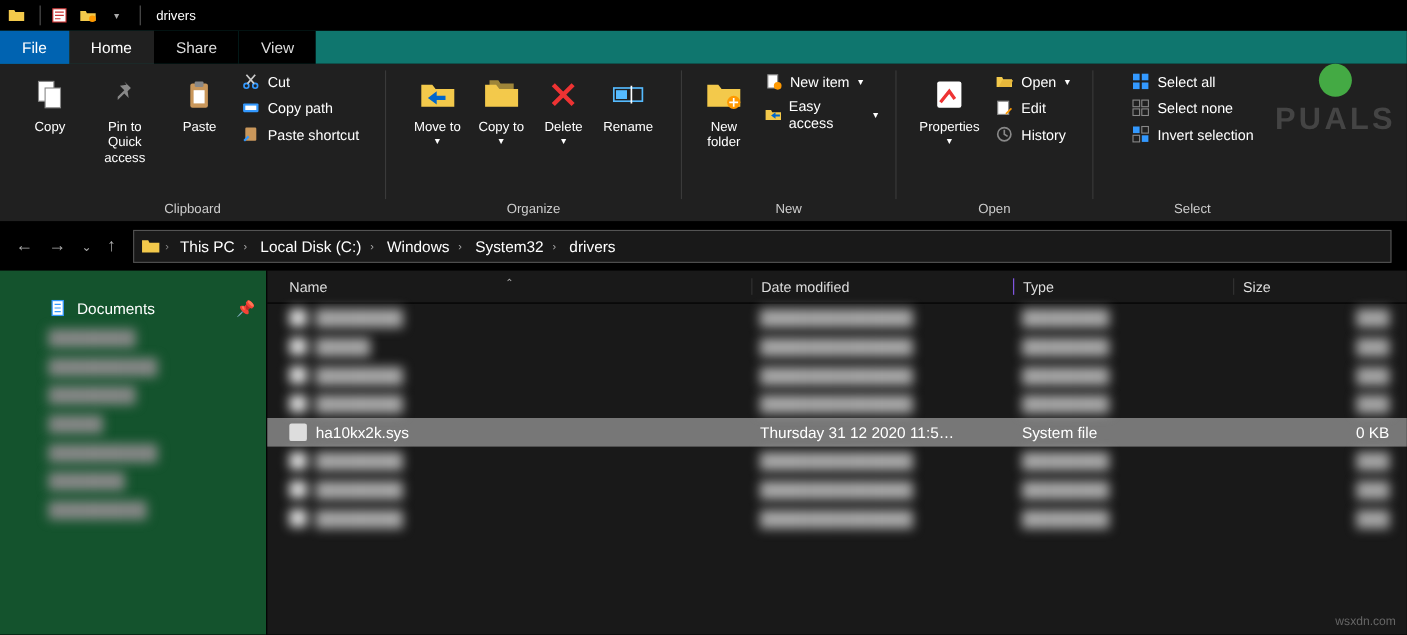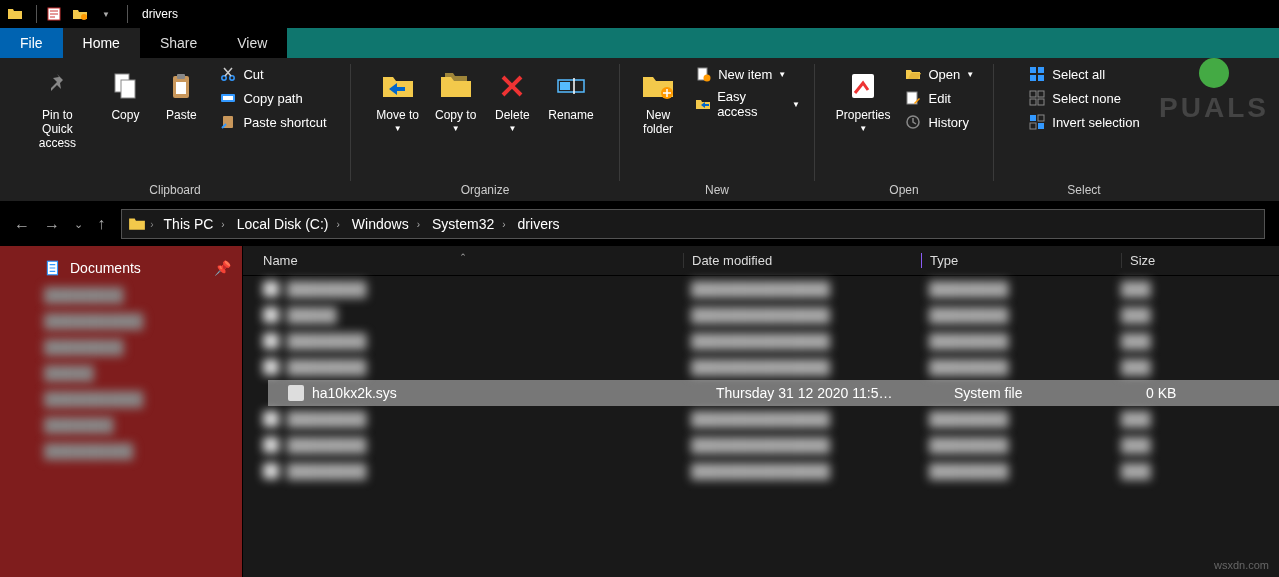--- a/index.html
+++ b/index.html
@@ -37,42 +37,42 @@
 
   
   .navbar { height: 44px; background: #000; display: flex; align-items: center; padding: 0 14px; gap: 16px; }
   .nav-arrows { display: flex; gap: 14px; align-items: center; color: #aaa; font-size:16px; }
   .addr { flex:1; height: 30px; border: 1px solid #535353; display: flex; align-items: center; padding: 0 6px; background:#191919; }
   .crumb { display:flex; align-items:center; padding: 0 6px; font-size:14px; }
   .crumb .chev { margin-left: 8px; color:#aaa; font-size:10px; }
 
   
   .content { display: flex; height: calc(577px - 28px - 30px - 144px - 44px); background:#000; }
-  .sidebar { width: 242px; background: #7f1d1d; padding-top:8px; overflow:hidden; }
+  .sidebar { width: 242px; background: #14532d; padding-top:20px; overflow:hidden; }
   .sb-item { display:flex; align-items:center; padding: 5px 10px 5px 44px; font-size:14px; }
   .sb-item.top { padding-left: 44px; }
   .sb-item .pin { margin-left:auto; color:#999; }
   .sb-blur { filter: blur(5px); color:#888; }
 
   .filepane { flex:1; background:#191919; border-left:1px solid #000; }
   .cols { display:flex; height:30px; align-items:center; border-bottom:1px solid #000; color:#ddd; font-size:13px; }
   .col-name { width: 440px; padding-left:20px; display:flex; align-items:center; gap:6px; position:relative;}
   .col-date { width: 238px; padding-left:8px; border-left:1px solid #333;}
   .col-type { width: 200px; padding-left:8px; border-left:1px solid #8b5cf6;}
   .col-size { flex:1; padding-left:8px; border-left:1px solid #333;}
   .sort-ind { position:absolute; left:50%; top:-1px; transform:translateX(-50%); font-size:9px; color:#aaa;}
 
   .rows { }
   .row { display:flex; height:26px; align-items:center; font-size:14px; }
   .row .c-name { width:440px; padding-left:20px; display:flex; align-items:center; gap:8px;}
   .row .c-date { width:238px; padding-left:8px;}
   .row .c-type { width:200px; padding-left:8px;}
-  .row .c-size { flex:1; padding-right:16px; }
+  .row .c-size { flex:1; padding-right:16px; text-align:right;}
   .row.blur { filter: blur(5px); color:#aaa; }
-  .row.sel { background:#777; color:#fff;margin-left:25px; }
+  .row.sel { background:#777; color:#fff; }
   .file-ic { width:16px; height:16px; background:#ddd; border-radius:2px; flex-shrink:0;}
 
   .watermark { position:absolute; right:10px; top:58px; font-size:28px; color:#444; letter-spacing:3px; font-weight:bold; z-index:5; display:flex; align-items:center; gap:4px;flex-direction:column;}
   .watermark .av { width:30px;height:30px;border-radius:50%;background:#4a4; display:inline-block;}
   .footer-wm { position:absolute; right:10px; bottom:6px; font-size:11px; color:#666; }
 
   
   svg { display:block; }
   .folder-svg { fill:#f3c94b; }
   .muted { color:#888; }
@@ -111,33 +111,33 @@
   <div class="tab inactive">View</div>
 </div>
 
 <div class="ribbon">
 
   <div class="group" style="width:350px">
     <div class="group-body">
       <div class="big-btn">
         <div class="ic">
             <svg width="32" height="32" viewBox="0 0 32 32">
-              <path d="M16 4l6 6-3 3 1 6-4-4-6 6 0-3 6-6-4-4 6-1z" fill="#888"></path>
-            </svg>
-          </div>
-        <span class="lbl" style="max-width:64px">Pin to Quick access</span>
-      </div>
-      <div class="big-btn">
-        <div class="ic">
-            <svg width="32" height="32" viewBox="0 0 32 32">
               <rect x="6" y="4" width="14" height="18" fill="#fff" stroke="#888"></rect>
               <rect x="12" y="10" width="14" height="18" fill="#fff" stroke="#888"></rect>
             </svg>
           </div>
         <span class="lbl">Copy</span>
+      </div>
+      <div class="big-btn">
+        <div class="ic">
+            <svg width="32" height="32" viewBox="0 0 32 32">
+              <path d="M16 4l6 6-3 3 1 6-4-4-6 6 0-3 6-6-4-4 6-1z" fill="#888"></path>
+            </svg>
+          </div>
+        <span class="lbl" style="max-width:64px">Pin to Quick access</span>
       </div>
       <div class="big-btn">
         <div class="ic">
             <svg width="32" height="32" viewBox="0 0 32 32">
               <rect x="8" y="6" width="16" height="22" fill="#c9975b" rx="2"></rect>
               <rect x="12" y="4" width="8" height="5" fill="#888" rx="1"></rect>
               <rect x="11" y="12" width="10" height="12" fill="#fff"></rect>
             </svg>
           </div>
         <span class="lbl">Paste</span>

